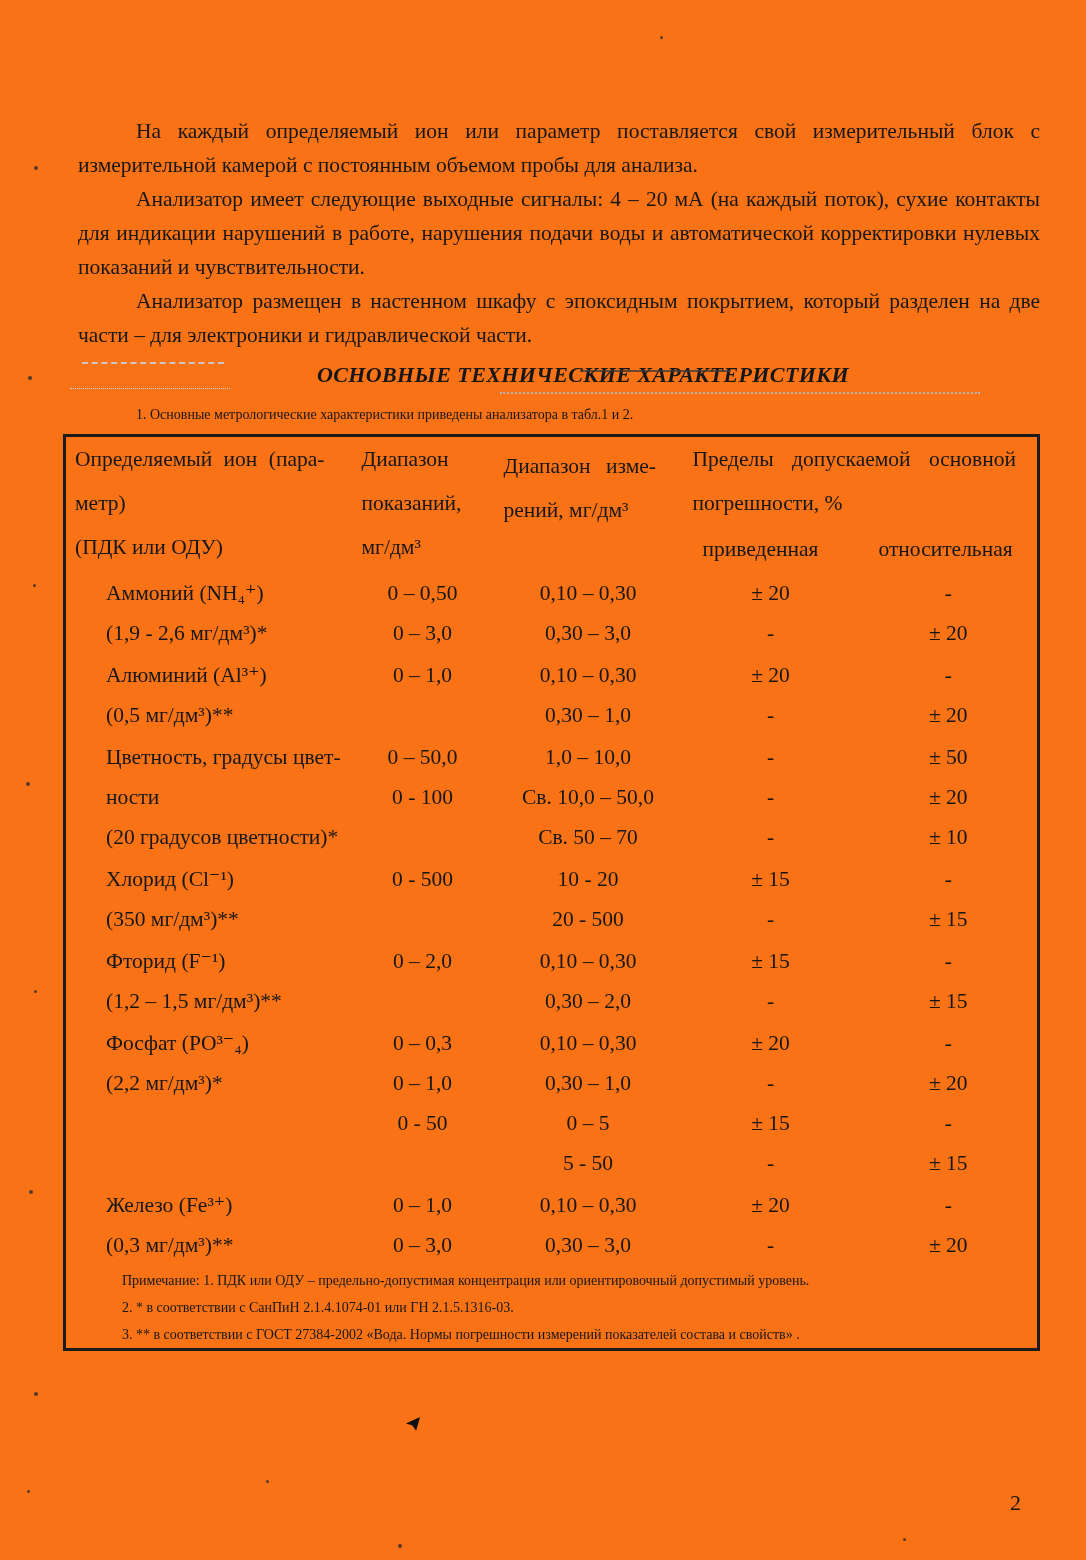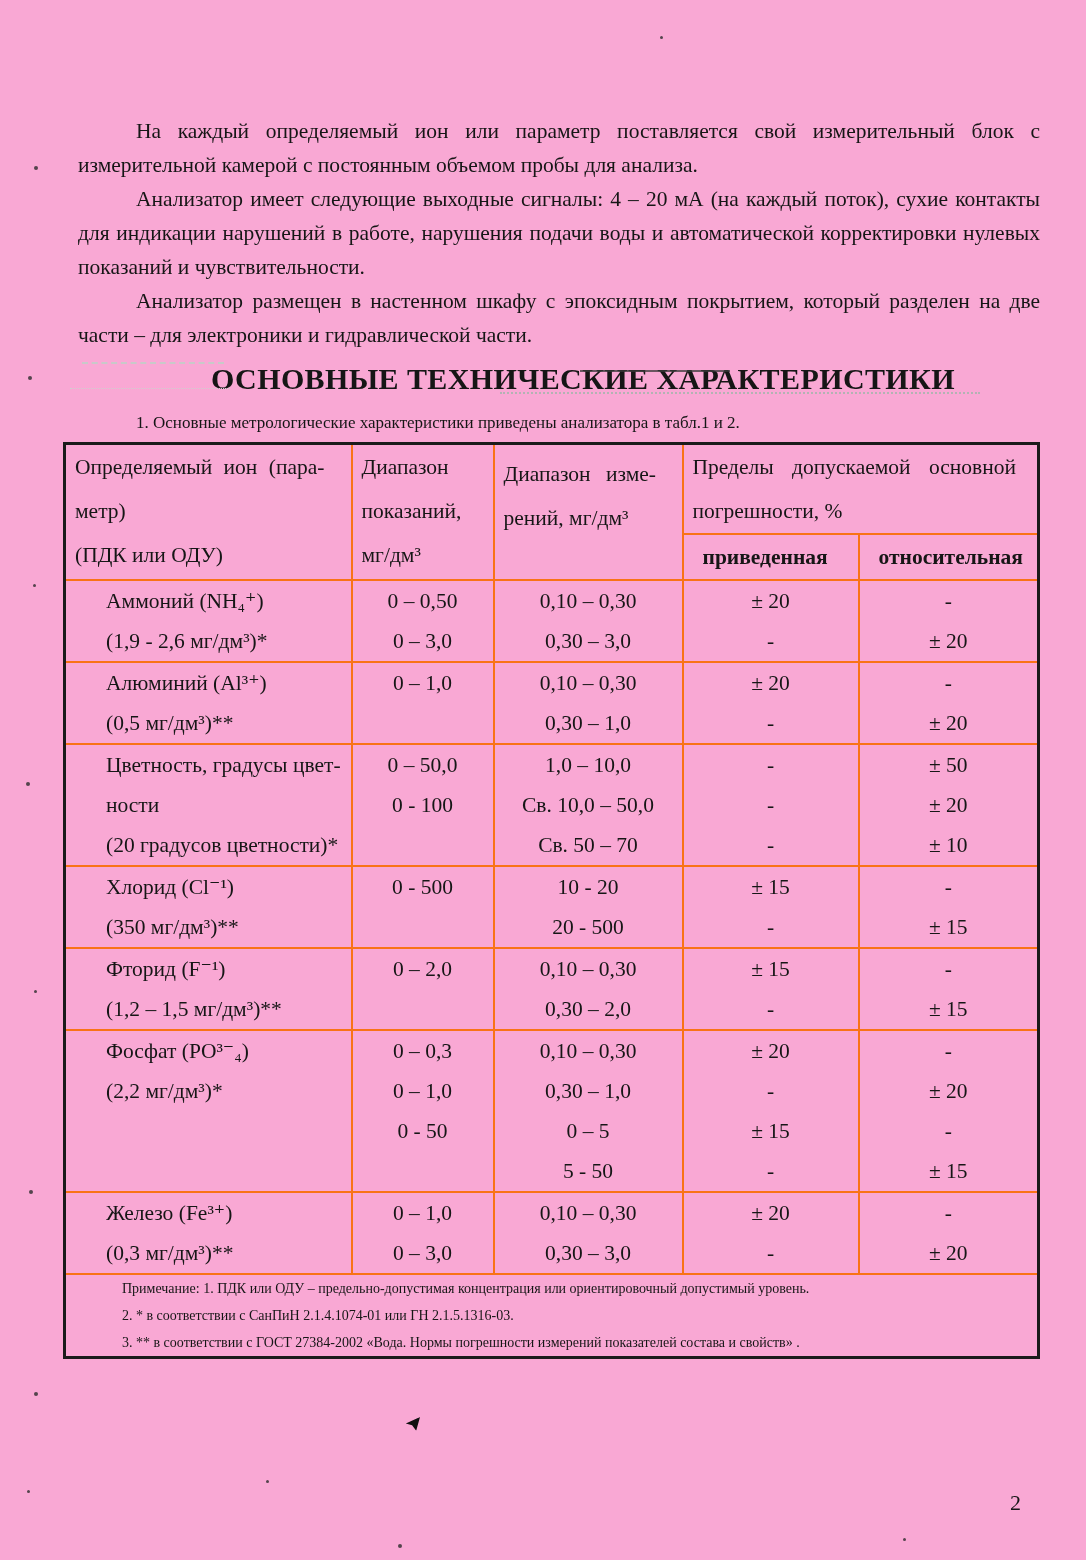--- a/index.html
+++ b/index.html
@@ -1,35 +1,35 @@
 <!DOCTYPE html>
 <html><head>
 <meta charset="utf-8">
 <style>
   html,body { margin:0; padding:0; background:#e8e8e8; }
   .page {
-    position:relative; width:1086px; height:1560px; background:#f9a8d4;
+    position:relative; width:1086px; height:1560px; background:#f97316;
     font-family:"Liberation Serif","DejaVu Serif",serif; color:#161616;
     overflow:hidden; margin:0 auto;
   }
   .content { padding:114px 46px 0 78px; }
   p.body-par { font-size:21.5px; line-height:34px; text-align:justify; text-indent:58px; margin:0; }
   .section-title {
-    margin:10px 0 0 0; text-align:center; font-weight:bold; font-size:30px;
-    letter-spacing:.4px; transform:translateX(24px); position:relative;
+    margin:10px 0 0 0; text-align:center; font-weight:bold; font-size:22px;
+    letter-spacing:.4px; transform:translateX(24px); position:relative;font-style:italic;
   }
-  p.intro-note { font-size:17px; line-height:34px; text-indent:58px; margin:10px 0 0 0; }
+  p.intro-note { font-size:14px; line-height:34px; text-indent:58px; margin:10px 0 0 0; }
   p.table-caption { font-size:21.5px; line-height:34px; text-indent:58px; margin:2px 0 0 0; }
 
   table.main { border-collapse:collapse; table-layout:fixed; width:974px; margin:2px 0 0 -15px; border:3px solid #1b1b1b; }
   table.main th, table.main td { border:2px solid #f97316; padding:0; vertical-align:top; font-weight:normal; font-size:21.5px; }
   thead tr.h1 { height:84px; } thead tr.h2 { height:46px; }
   thead th { padding-top:6px; text-align:left; }
   thead .cl { height:44px; display:flex; align-items:center; justify-content:flex-start; padding-left:9px; }
-  thead th.sub { vertical-align:middle; padding:0 0 0 19px;font-weight:bold; }
+  thead th.sub { vertical-align:middle; padding:0 0 0 19px; }
   th.c-param .cl:first-child { word-spacing:6px; }
   th.c-meas  .cl:first-child { word-spacing:10px;margin-top:7px; }
   th.c-err   .cl:first-child { word-spacing:13px; }
   tbody td { padding-top:4px; }
   tbody .cl { height:40px; display:flex; align-items:center; justify-content:center; }
   tbody td.param .cl { justify-content:flex-start; padding-left:9px;margin-left:31px; }
   td.notes-cell { padding:5px 12px 8px 16px; }
   td.notes-cell p { font-size:14px; line-height:27px; text-align:justify; text-indent:56px; margin:0; }
 
   .page-num { position:absolute; left:1010px; top:1490px; font-size:22px; }

